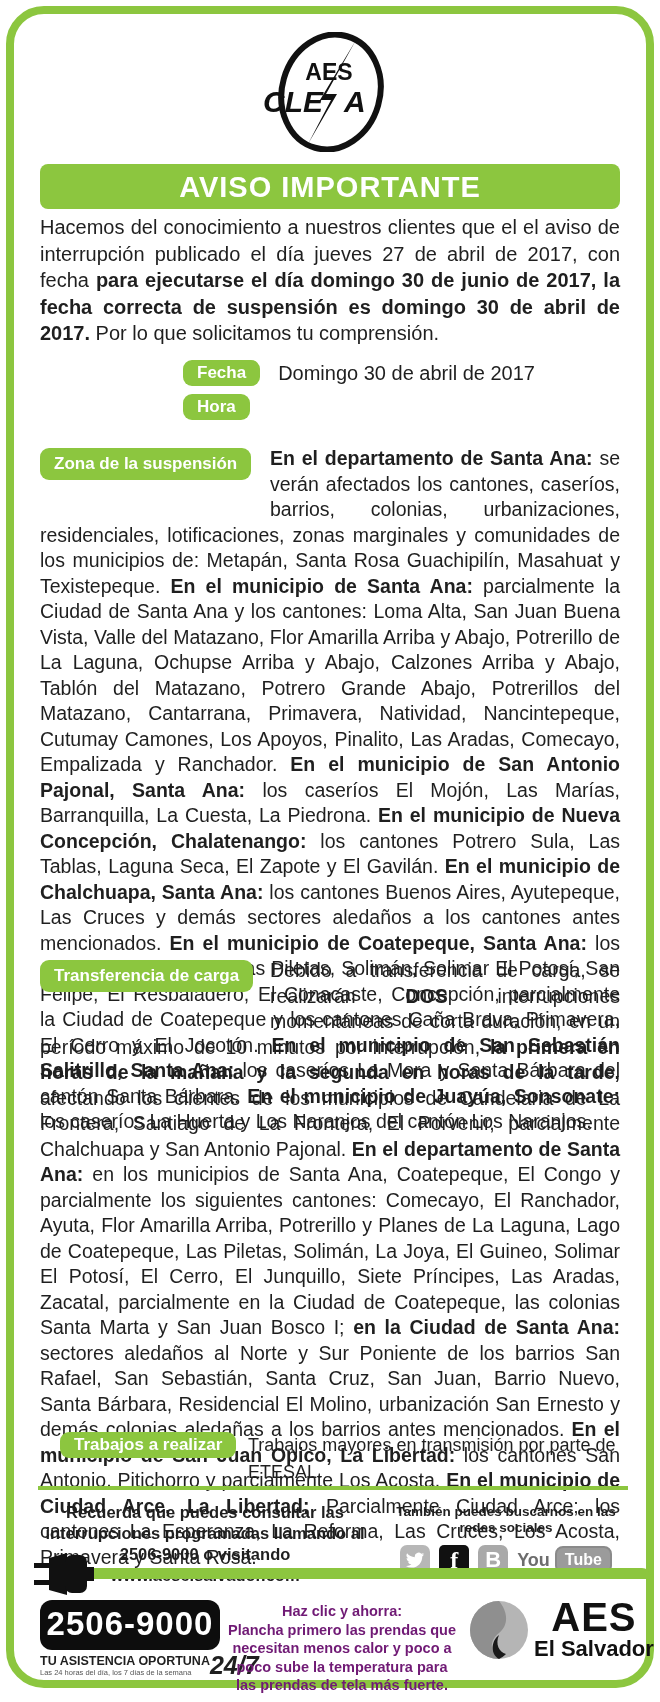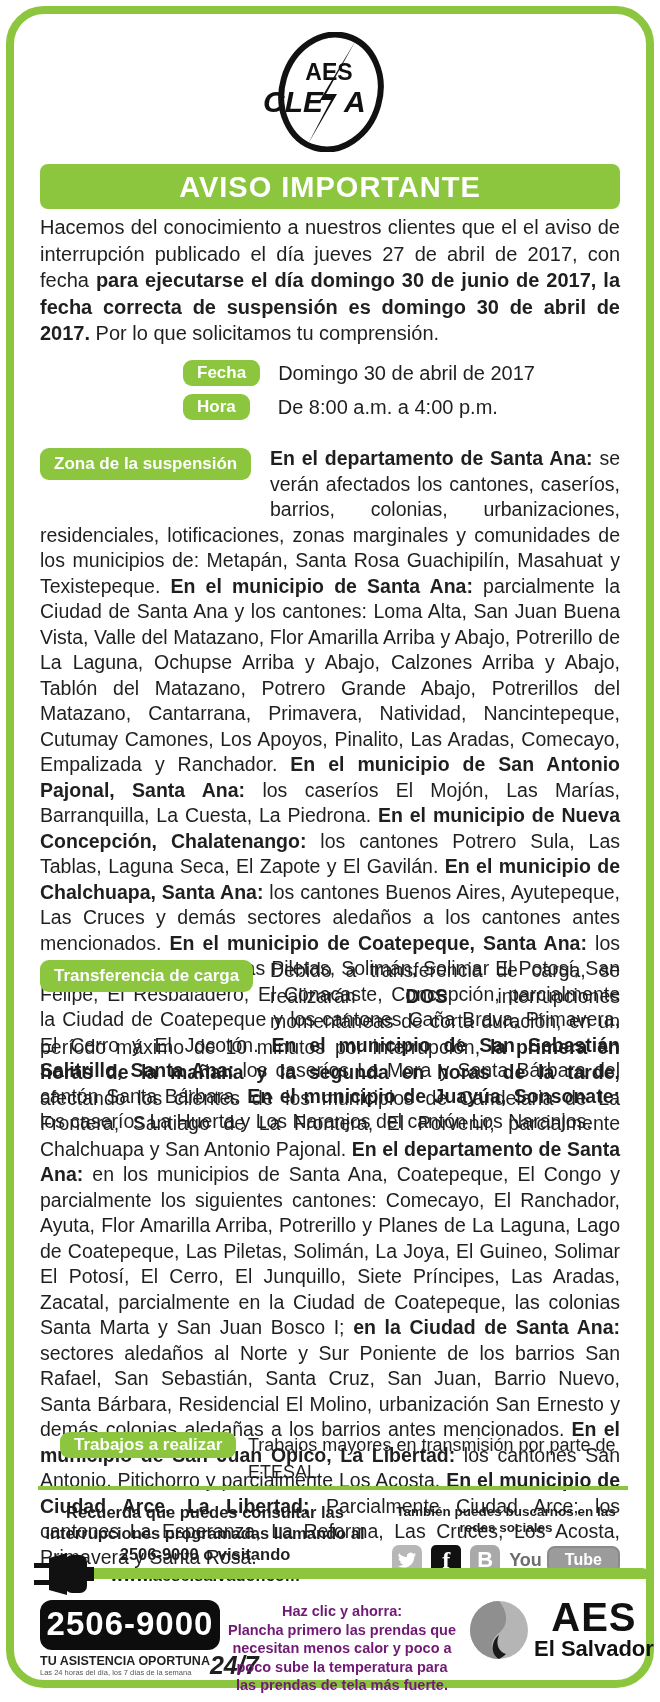--- a/index.html
+++ b/index.html
@@ -31,21 +31,21 @@
   .social{position:absolute;left:382px;top:1504px;width:248px;text-align:center;}
   .social-title{font-weight:bold;font-size:13.5px;line-height:16px;}
   .social-icons{display:flex;justify-content:center;align-items:center;gap:9px;margin-top:8px;height:32px;}
   .icon-sq{width:30px;height:30px;border-radius:7px;display:flex;align-items:center;justify-content:center;}
   .tw{background:#b7b7b7;}
   .fb{background:#111;border-radius:5px;color:#fff;font-weight:bold;font-size:24px;font-family:"Liberation Serif",serif;}
   .bg{background:#a9a9a9;color:#fff;font-weight:bold;font-size:22px;}
   .yt{display:flex;align-items:center;gap:5px;}
   .yt-you{color:#6d6d6d;font-weight:bold;font-size:18px;}
   .yt-tube{background:#9b9b9b;color:#fff;font-weight:bold;font-size:16px;border-radius:8px;
-           padding:3px 16px;border:2px solid #8a8a8a;}
+           padding:3px 8px;border:2px solid #8a8a8a;}
   .plug{position:absolute;left:34px;top:1552px;}
   .cord{position:absolute;left:94px;top:1568px;right:10px;height:11px;background:var(--green);
         border-top-right-radius:8px;}
   .phone-block{position:absolute;left:40px;top:1600px;width:180px;}
   .phone-rect{background:#0d0d0d;border-radius:12px;color:#fff;font-weight:bold;font-size:33px;
               text-align:center;padding:5px 0 7px;letter-spacing:1px;}
   .assist-row{display:flex;align-items:flex-start;gap:0;margin-top:4px;}
   .assist-title{font-weight:bold;font-size:12.5px;white-space:nowrap;}
   .assist-small{font-size:7.5px;color:#555;white-space:nowrap;}
   .badge247{font-weight:bold;font-style:italic;font-size:25px;line-height:22px;}
@@ -77,21 +77,20 @@
   <div class="banner">AVISO IMPORTANTE</div>
 
   <div class="para intro"><span>Hacemos del conocimiento a nuestros clientes que el el aviso de interrupción publicado el día jueves 27 de abril de 2017, con fecha </span><b>para ejecutarse el día domingo 30 de junio de 2017, la fecha correcta de suspensión es domingo 30 de abril de 2017.</b><span> Por lo que solicitamos tu comprensión.</span></div>
 
   <div class="field-row" style="top:360px;">
     <span class="btn">Fecha</span>
     <span class="field-val">Domingo 30 de abril de 2017</span>
   </div>
   <div class="field-row" style="top:394px;gap:28px;">
     <span class="btn">Hora</span>
-    <span class="field-val">De 8:00 a.m. a 4:00 p.m.</span>
   </div>
 
   <div class="para zona">
     <span class="float-btn"><span class="btn">Zona de la suspensión</span></span><span><b>En el departamento de Santa Ana: </b><span>se verán afectados los cantones, caseríos, barrios, colonias, urbanizaciones, residenciales, lotificaciones, zonas marginales y comunidades de los municipios de: Metapán, Santa Rosa Guachipilín, Masahuat y Texistepeque. </span><b>En el municipio de Santa Ana: </b><span>parcialmente la Ciudad de Santa Ana y los cantones: Loma Alta, San Juan Buena Vista, Valle del Matazano, Flor Amarilla Arriba y Abajo, Potrerillo de La Laguna, Ochupse Arriba y Abajo, Calzones Arriba y Abajo, Tablón del Matazano, Potrero Grande Abajo, Potrerillos del Matazano, Cantarrana, Primavera, Natividad, Nancintepeque, Cutumay Camones, Los Apoyos, Pinalito, Las Aradas, Comecayo, Empalizada y Ranchador. </span><b>En el municipio de San Antonio Pajonal, Santa Ana: </b><span>los caseríos El Mojón, Las Marías, Barranquilla, La Cuesta, La Piedrona. </span><b>En el municipio de Nueva Concepción, Chalatenango: </b><span>los cantones Potrero Sula, Las Tablas, Laguna Seca, El Zapote y El Gavilán. </span><b>En el municipio de Chalchuapa, Santa Ana: </b><span>los cantones Buenos Aires, Ayutepeque, Las Cruces y demás sectores aledaños a los cantones antes mencionados. </span><b>En el municipio de Coatepeque, Santa Ana: </b><span>los cantones San Jacinto Las Piletas, Solimán, Solimar El Potosí, San Felipe, El Resbaladero, El Conacaste, Concepción, parcialmente la Ciudad de Coatepeque y los cantones Caña Brava, Primavera, El Cerro y El Jocotón. </span><b>En el municipio de San Sebastián Salitrillo, Santa Ana: </b><span>los caseríos La Mora y Santa Bárbara del cantón Santa Bárbara. </span><b>En el municipio de Juayúa, Sonsonate: </b><span>los caseríos La Huerta y Los Naranjos del cantón Los Naranjos.</span></span>
   </div>
 
   <div class="para transf">
     <span class="float-btn"><span class="btn">Transferencia de carga</span></span><span><span>Debido a transferencia de carga, se realizarán </span><b>DOS</b><span> interrupciones momentáneas de corta duración, en un período máximo de 10 minutos por interrupción, </span><b>la primera en horas de la mañana y la segunda en horas de la tarde,</b><span> afectando los clientes de los municipios de Candelaria de La Frontera, Santiago de La Frontera, El Porvenir, parcialmente Chalchuapa y San Antonio Pajonal. </span><b>En el departamento de Santa Ana: </b><span>en los municipios de Santa Ana, Coatepeque, El Congo y parcialmente los siguientes cantones: Comecayo, El Ranchador, Ayuta, Flor Amarilla Arriba, Potrerillo y Planes de La Laguna, Lago de Coatepeque, Las Piletas, Solimán, La Joya, El Guineo, Solimar El Potosí, El Cerro, El Junquillo, Siete Príncipes, Las Aradas, Zacatal, parcialmente en la Ciudad de Coatepeque, las colonias Santa Marta y San Juan Bosco I; </span><b>en la Ciudad de Santa Ana: </b><span>sectores aledaños al Norte y Sur Poniente de los barrios San Rafael, San Sebastián, Santa Cruz, San Juan, Barrio Nuevo, Santa Bárbara, Residencial El Molino, urbanización San Ernesto y demás colonias aledañas a los barrios antes mencionados. </span><b>En el municipio de San Juan Opico, La Libertad: </b><span>los cantones San Antonio, Pitichorro y parcialmente Los Acosta. </span><b>En el municipio de Ciudad Arce, La Libertad: </b><span>Parcialmente Ciudad Arce; los cantones La Esperanza, La Reforma, Las Cruces, Los Acosta, Primavera y Santa Rosa.</span></span>
   </div>
 

